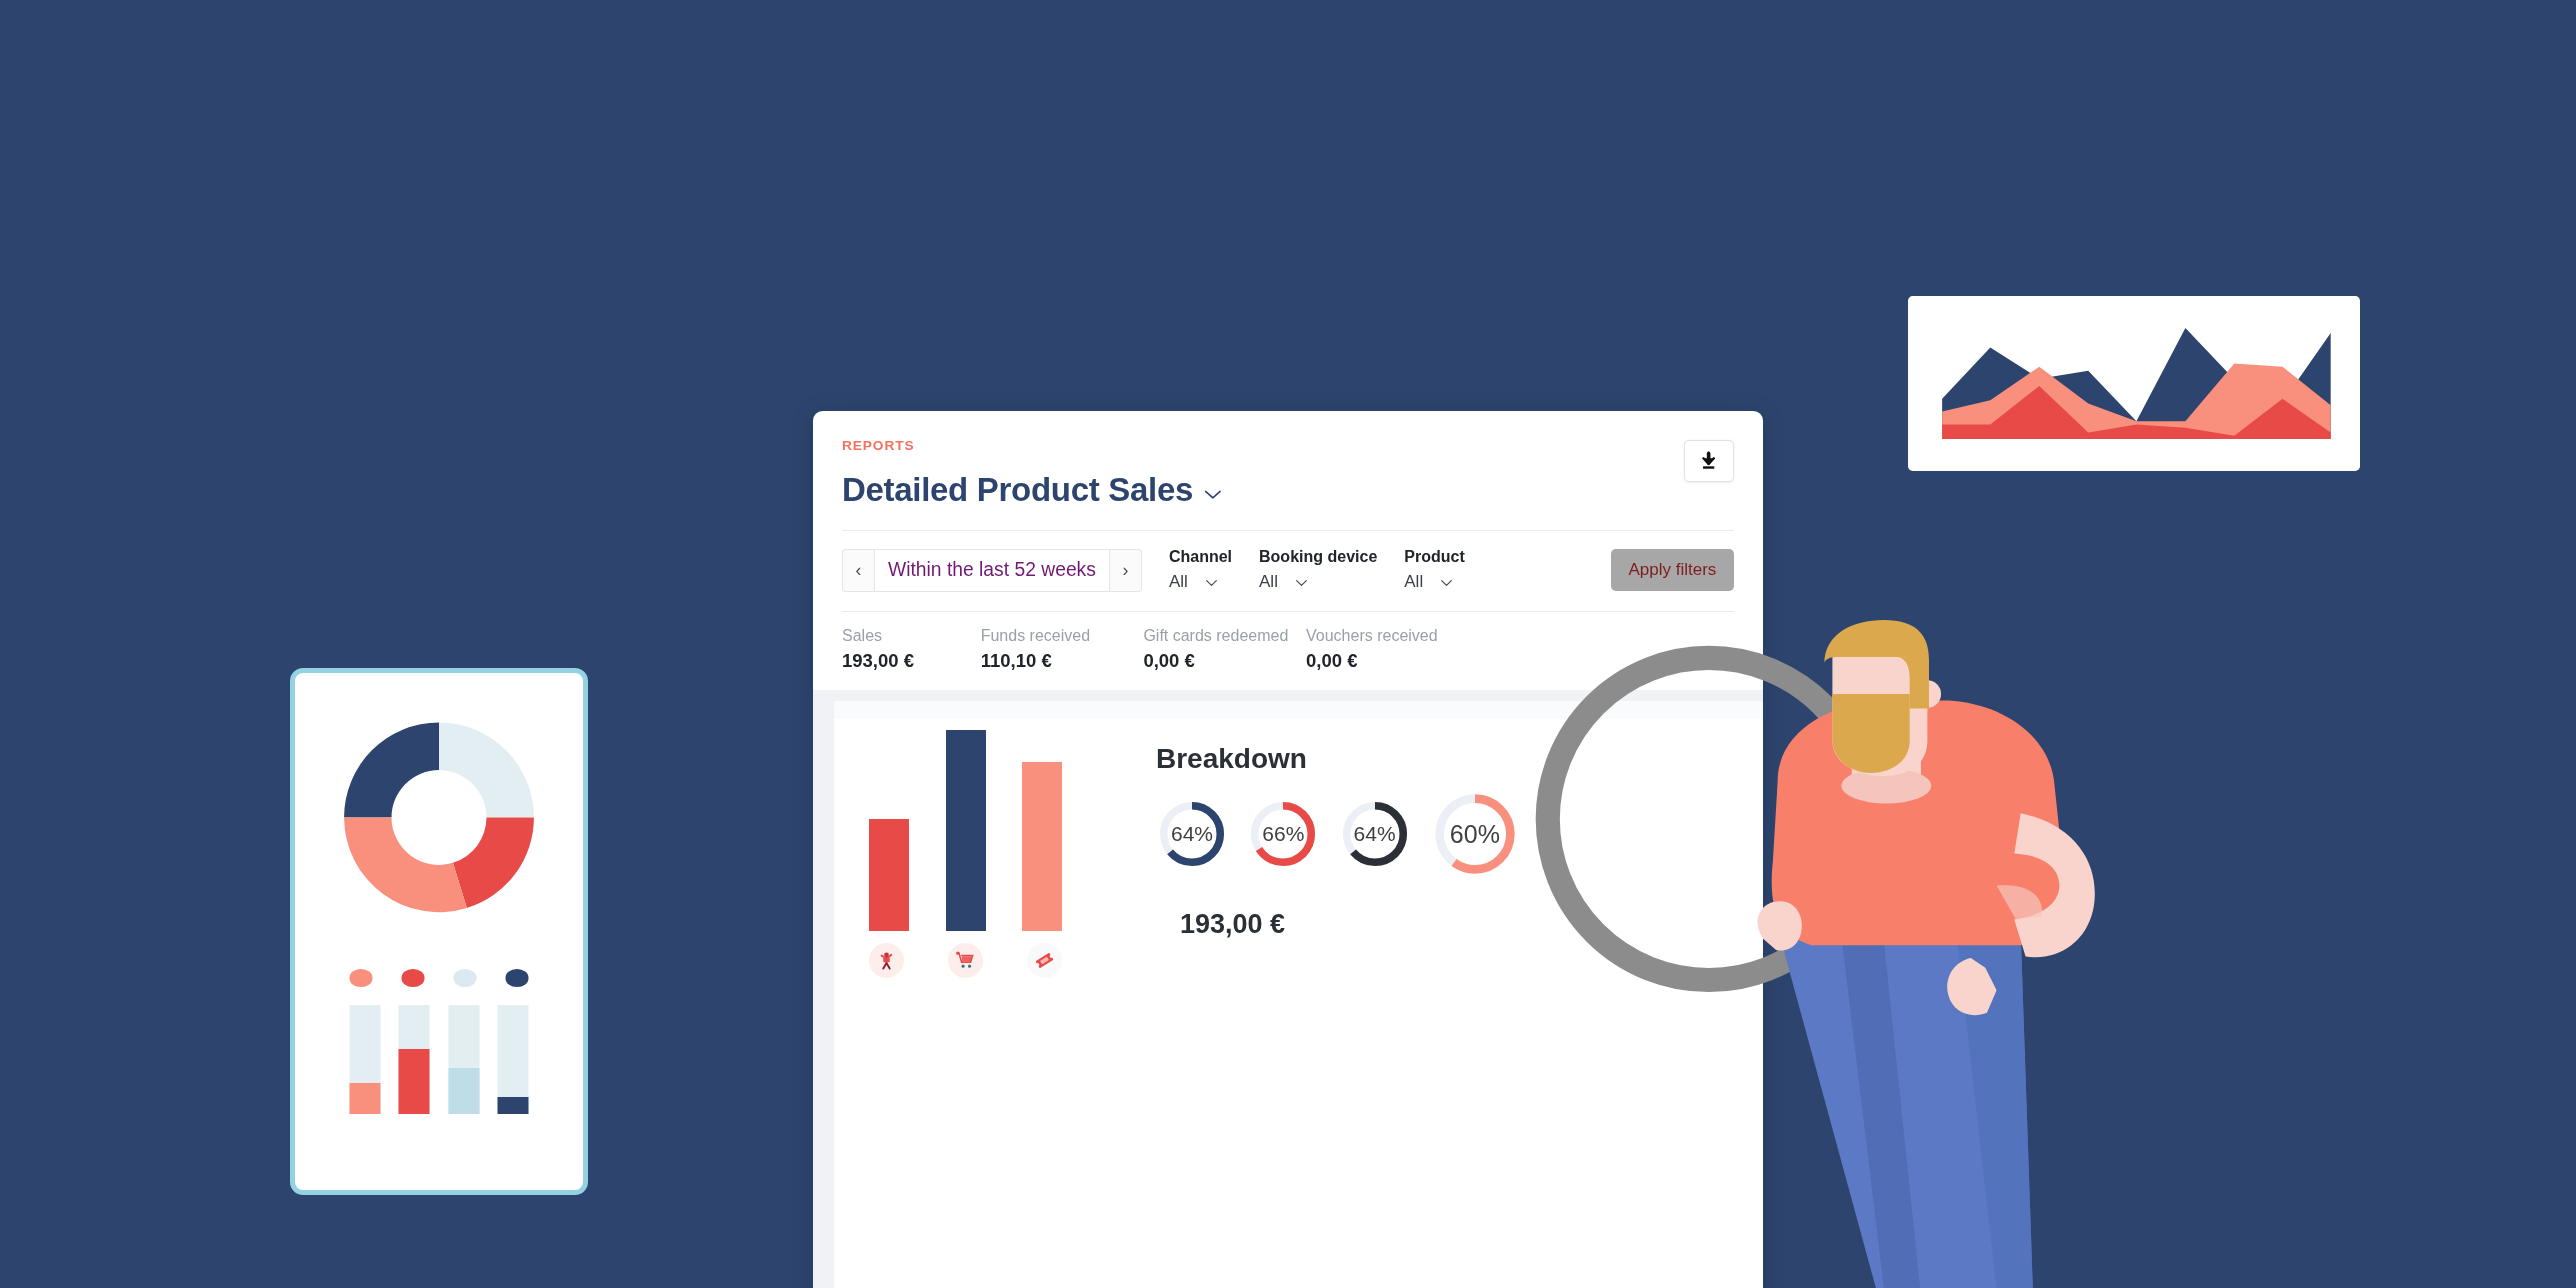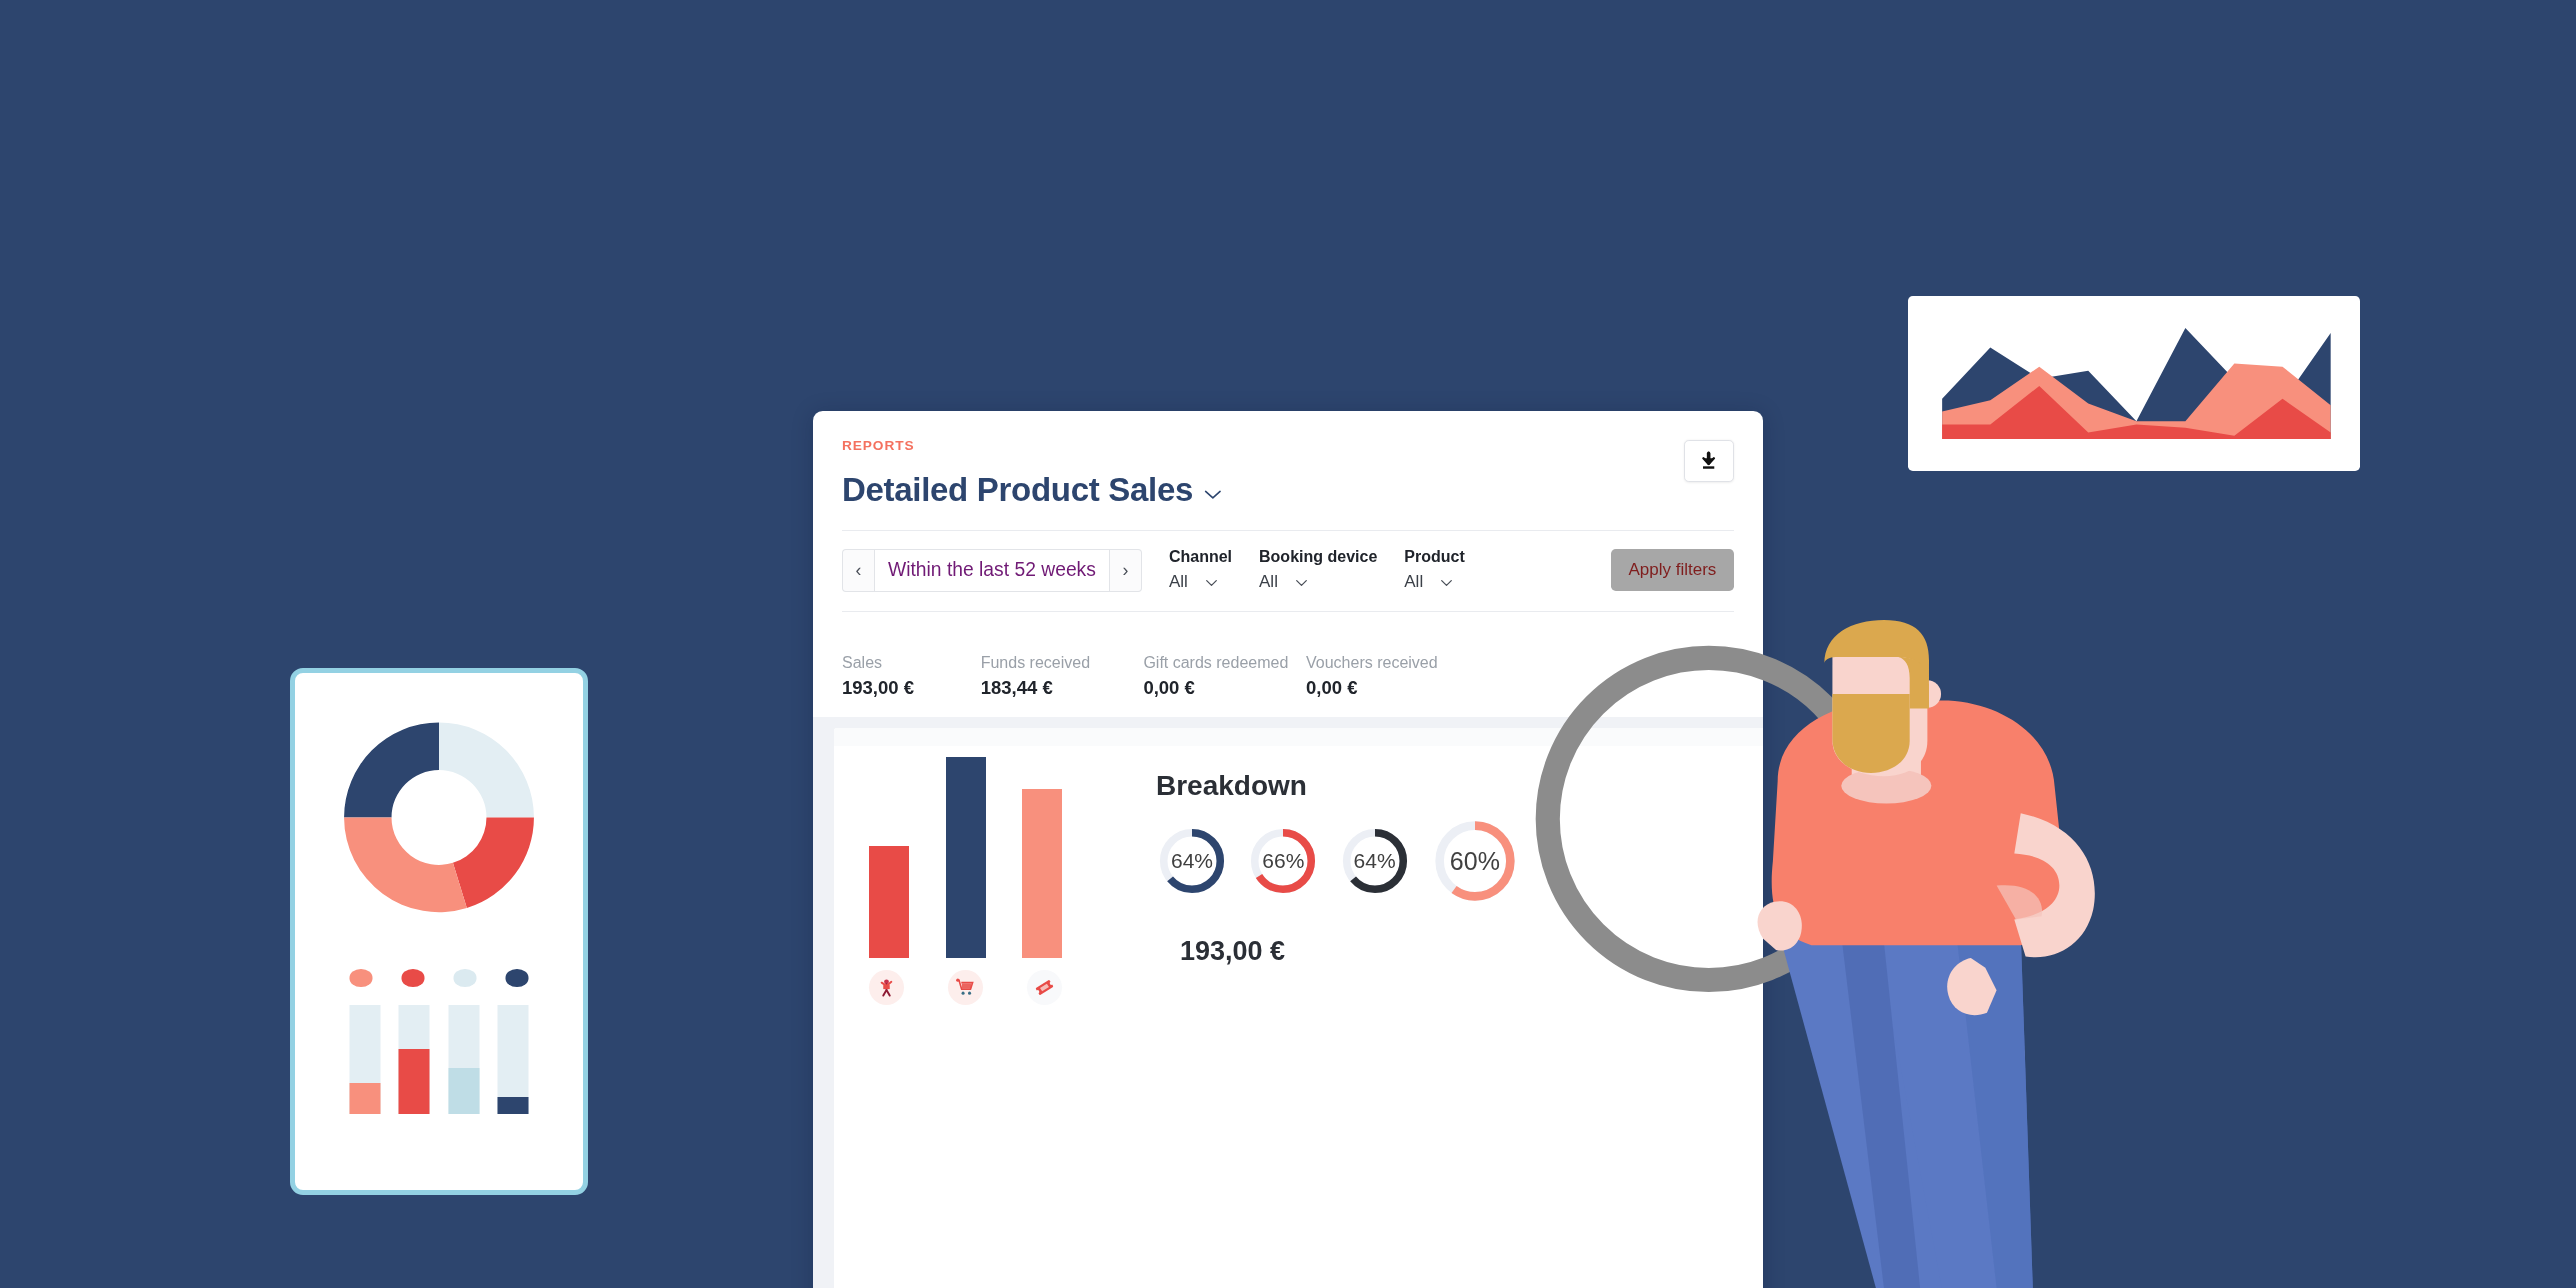--- a/index.html
+++ b/index.html
@@ -114,21 +114,21 @@
   #apply-filters {
     margin-left: auto;
     background: #a7a7a7; color: #7f1d1d;
     border: none; border-radius: 4.8px;
     font-size: 17px; font-family: inherit; font-weight: normal;
     padding: 0 17.7px; height: 42px;
   }
 
   
   .metrics-row { display: flex; padding: 0 29px 17.7px 29px; }
-  .metric { margin-right: 17.7px; margin-top: 27px; }
+  .metric { margin-right: 17.7px; }
   .metric-label { font-size: 16px; color: #9aa0a8; white-space: nowrap; }
   .metric-value { font-size: 18.5px; font-weight: bold; color: #20242b; margin-top: 5.6px; }
 
   
   .inner-shade {
     background: #f0f2f6;
     padding: 11.3px 0 0 21px;
     height: 644px;
   }
   .inner-panel {
@@ -309,21 +309,21 @@
 
     <div class="hr" style="margin-top:0"></div>
 
     <div class="metrics-row" style="padding-top:14.5px">
       <div class="metric" style="min-width:121px">
         <div class="metric-label">Sales</div>
         <div class="metric-value">193,00 €</div>
       </div>
       <div class="metric" style="min-width:145px">
         <div class="metric-label">Funds received</div>
-        <div class="metric-value">183,44 €</div>
+        <div class="metric-value">110,10 €</div>
       </div>
       <div class="metric" style="min-width:133px">
         <div class="metric-label">Gift cards redeemed</div>
         <div class="metric-value">0,00 €</div>
       </div>
       <div class="metric">
         <div class="metric-label">Vouchers received</div>
         <div class="metric-value">0,00 €</div>
       </div>
     </div>

